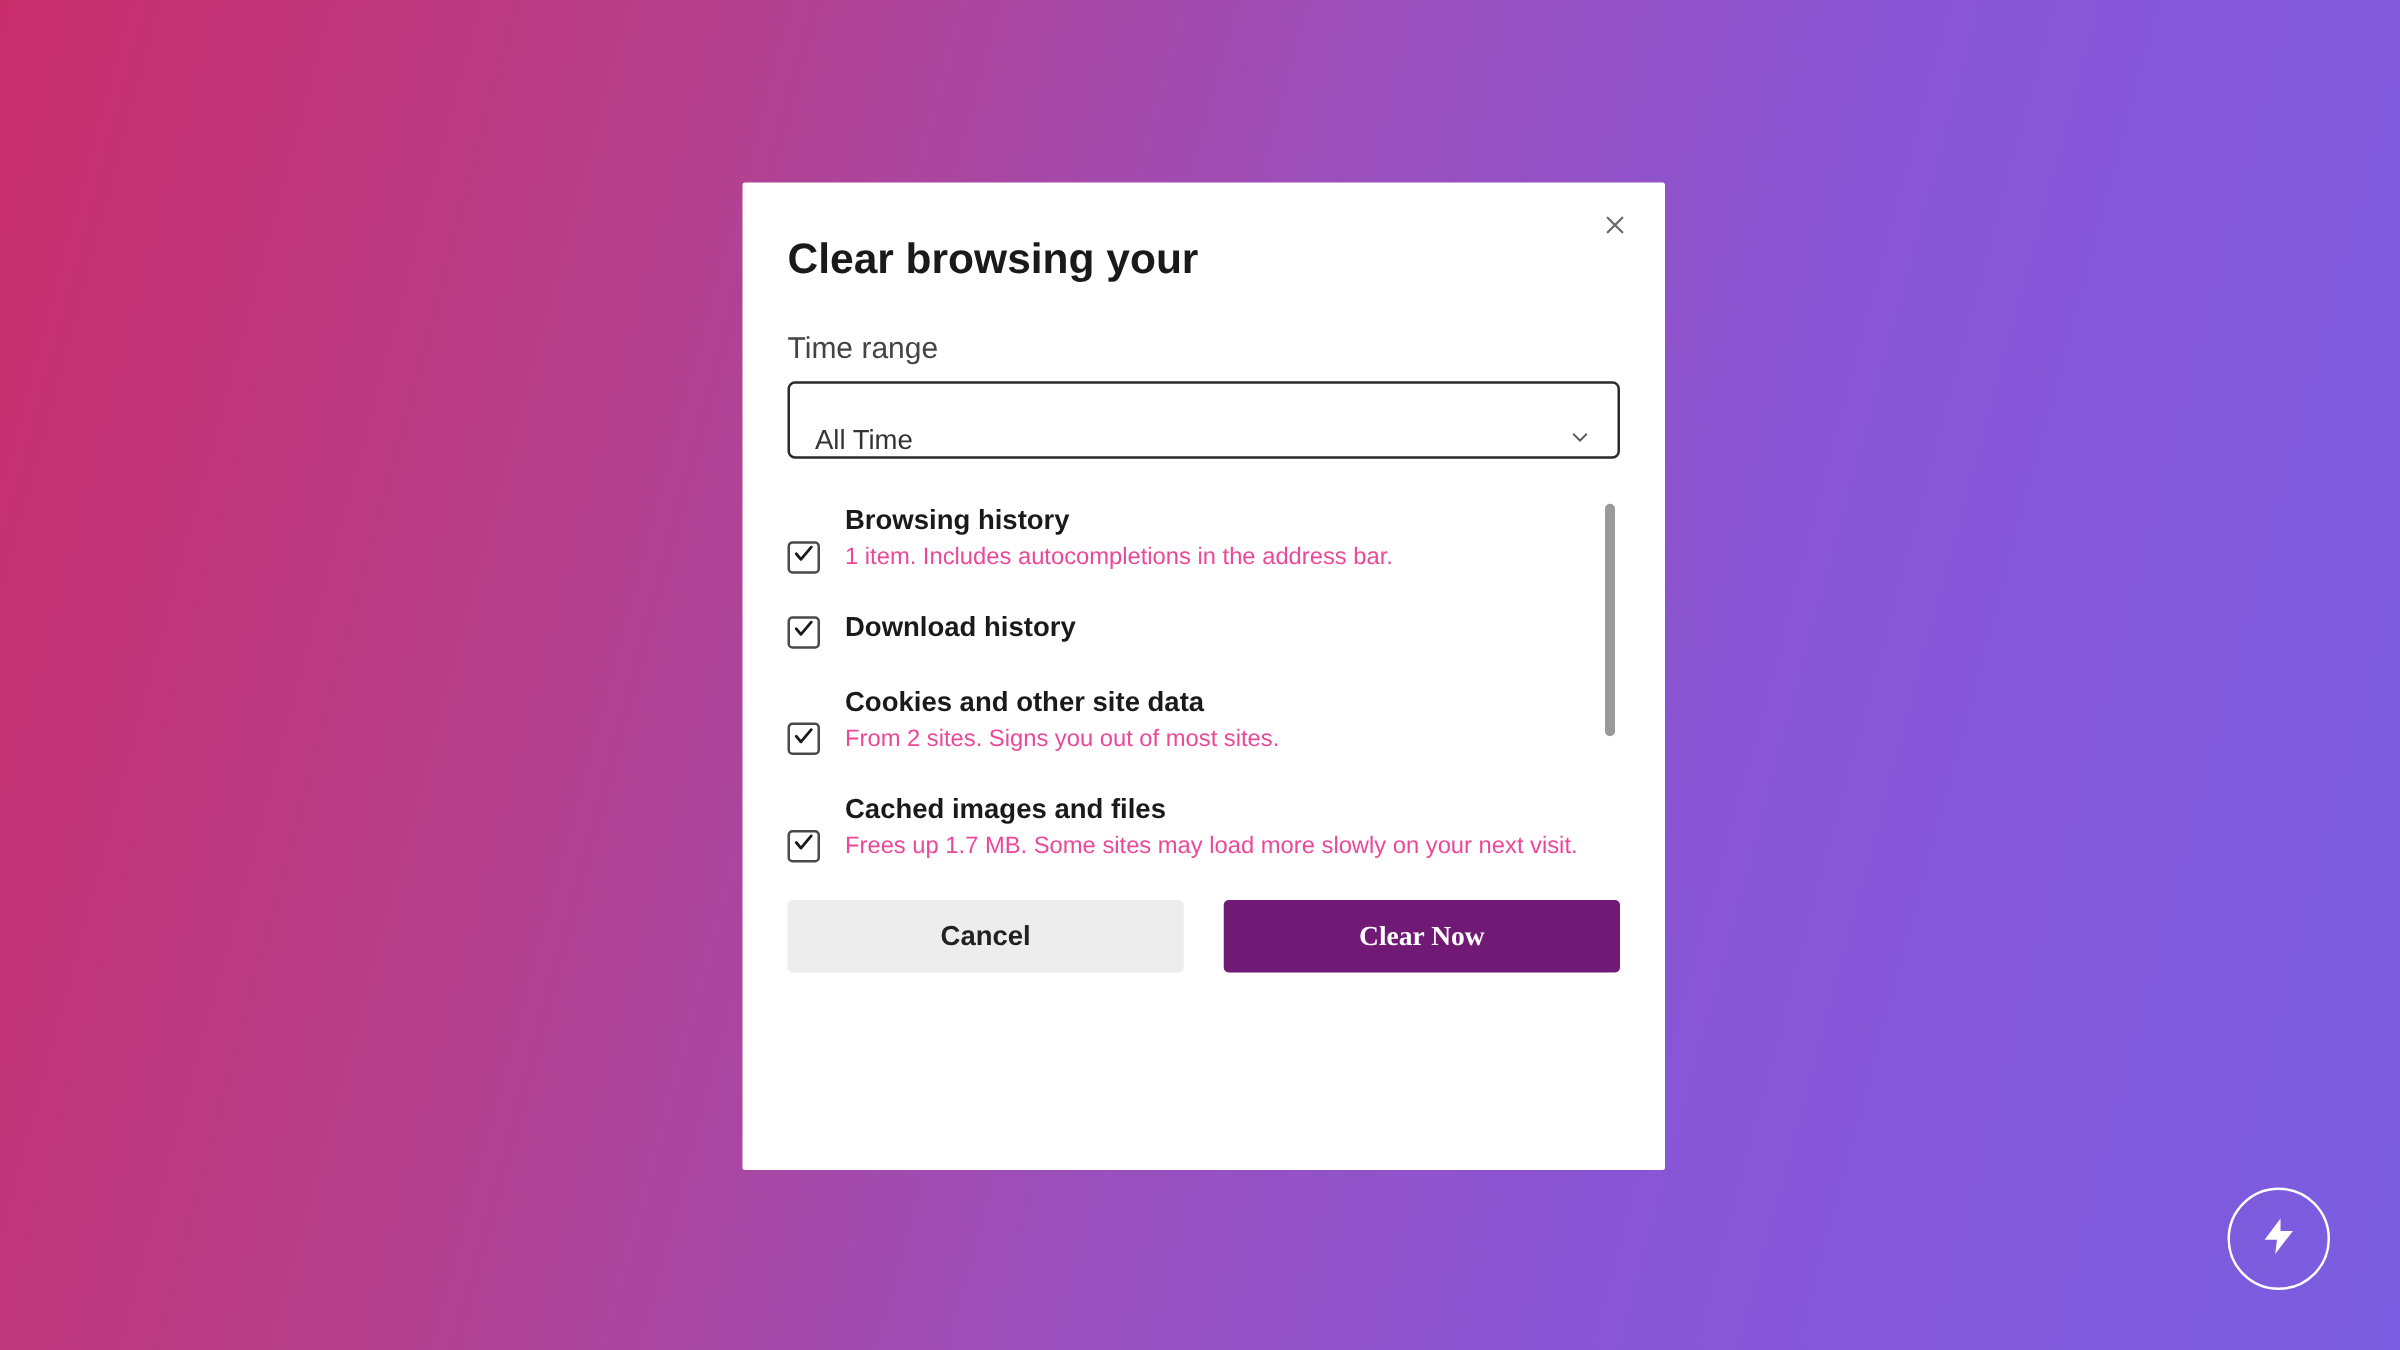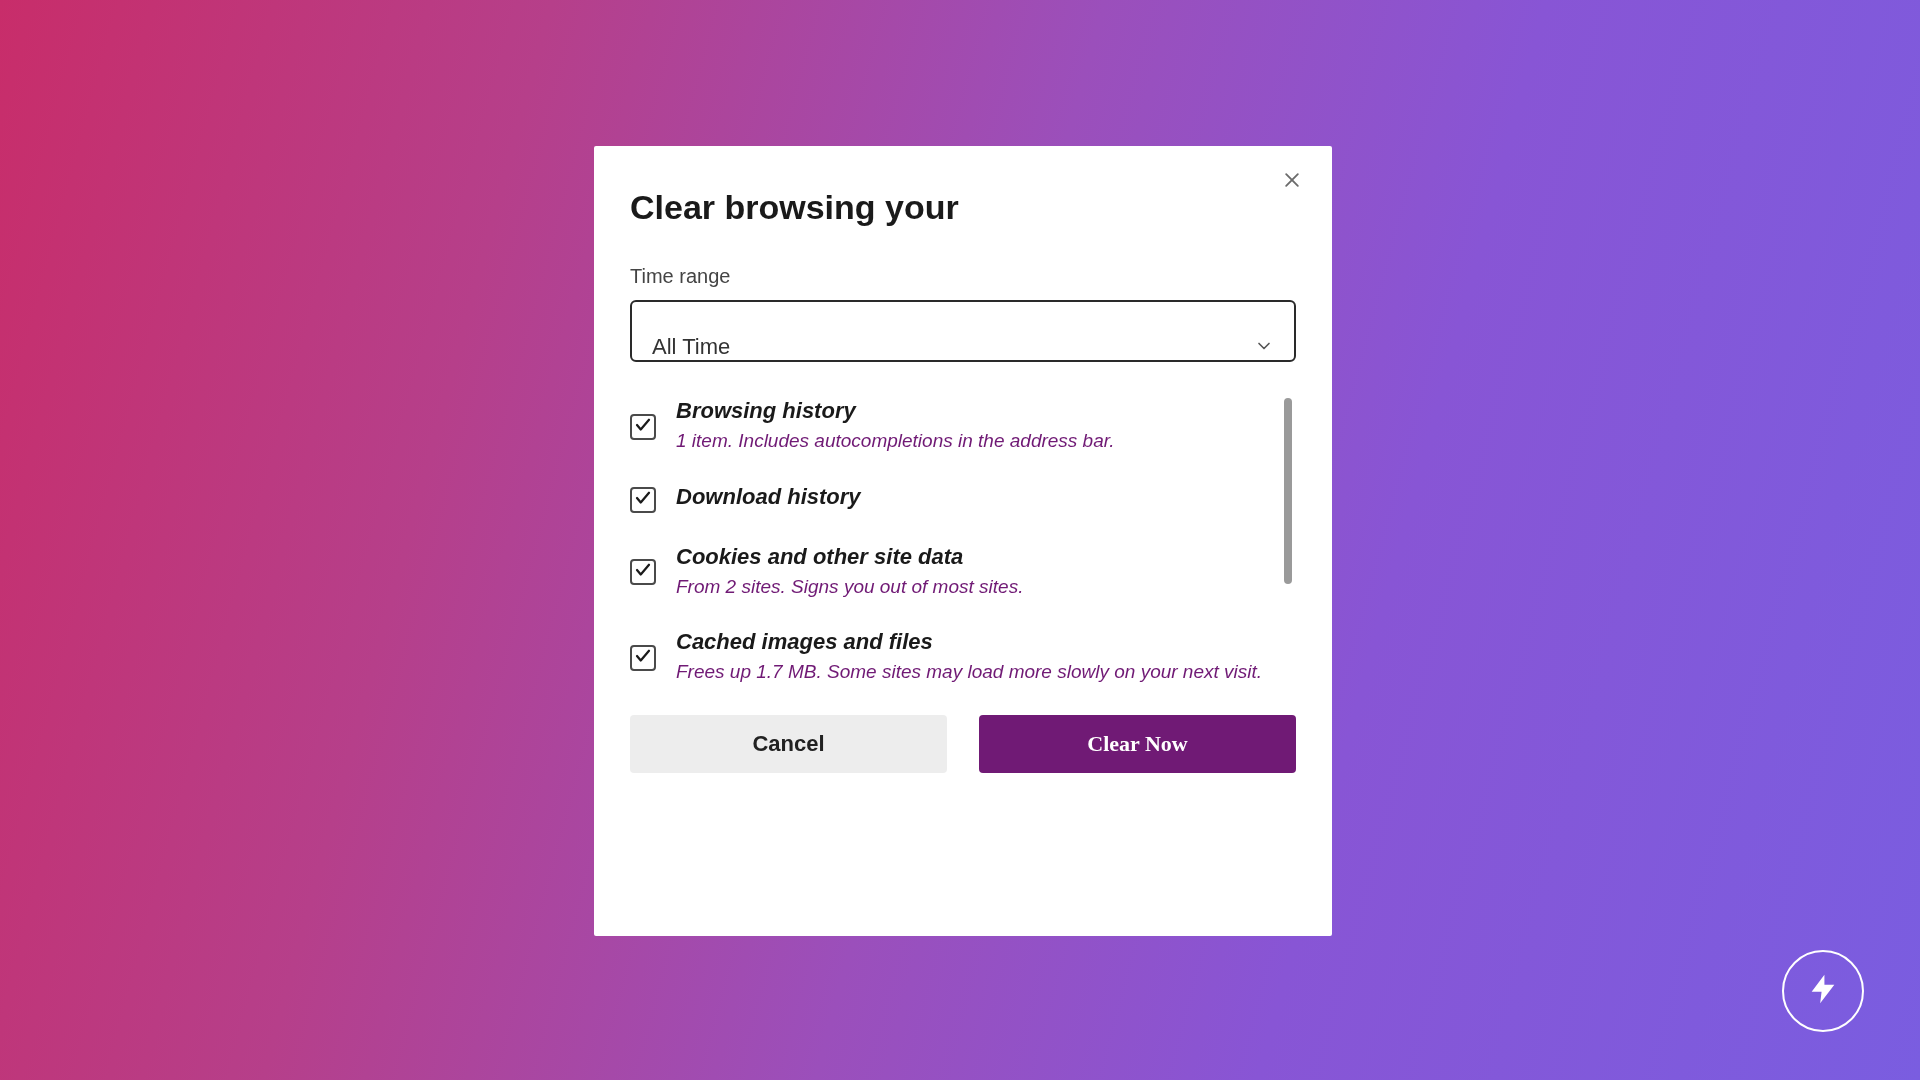--- a/index.html
+++ b/index.html
@@ -35,21 +35,21 @@
     }
     .close svg { width: 20px; height: 20px; }
     .title {
       font-size: 34px;
       font-weight: 700;
       color: #1a1a1a;
       margin-top: 12px;
       margin-bottom: 38px;
     }
     .time-label {
-      font-size: 20px;
+      font-size: 24px;
       color: #444;
       margin-bottom: 12px;
     }
     .select {
       width: 100%;
       height: 62px;
       border: 2px solid #2a2a2a;
       border-radius: 6px;
       display: flex;
       align-items: flex-end;
@@ -71,24 +71,23 @@
       position: absolute;
       right: 4px;
       top: 0;
       width: 8px;
       height: 186px;
       background: #9a9a9a;
       border-radius: 4px;
     }
     .option {
       display: flex;
-      align-items: center;
+      align-items: flex-end;
       gap: 20px;
       margin-bottom: 30px;
-      font-style: italic;
     }
     .checkbox {
       flex-shrink: 0;
       width: 26px;
       height: 26px;
       border: 2px solid #4a4a4a;
       border-radius: 4px;
       margin-top: 2px;
       display: flex;
       align-items: center;
@@ -98,21 +97,21 @@
     .checkbox svg { width: 18px; height: 18px; }
     .opt-text { flex: 1; }
     .opt-title {
       font-size: 22px;
       font-weight: 700;
       color: #1a1a1a;
       margin-bottom: 4px;
     }
     .opt-desc {
       font-size: 19px;
-      color: #701a75;
+      color: #ec4899;
       line-height: 1.35;
     }
     .buttons {
       display: flex;
       gap: 32px;
       margin-top: 14px;
     }
     .btn {
       flex: 1;
       height: 58px;

